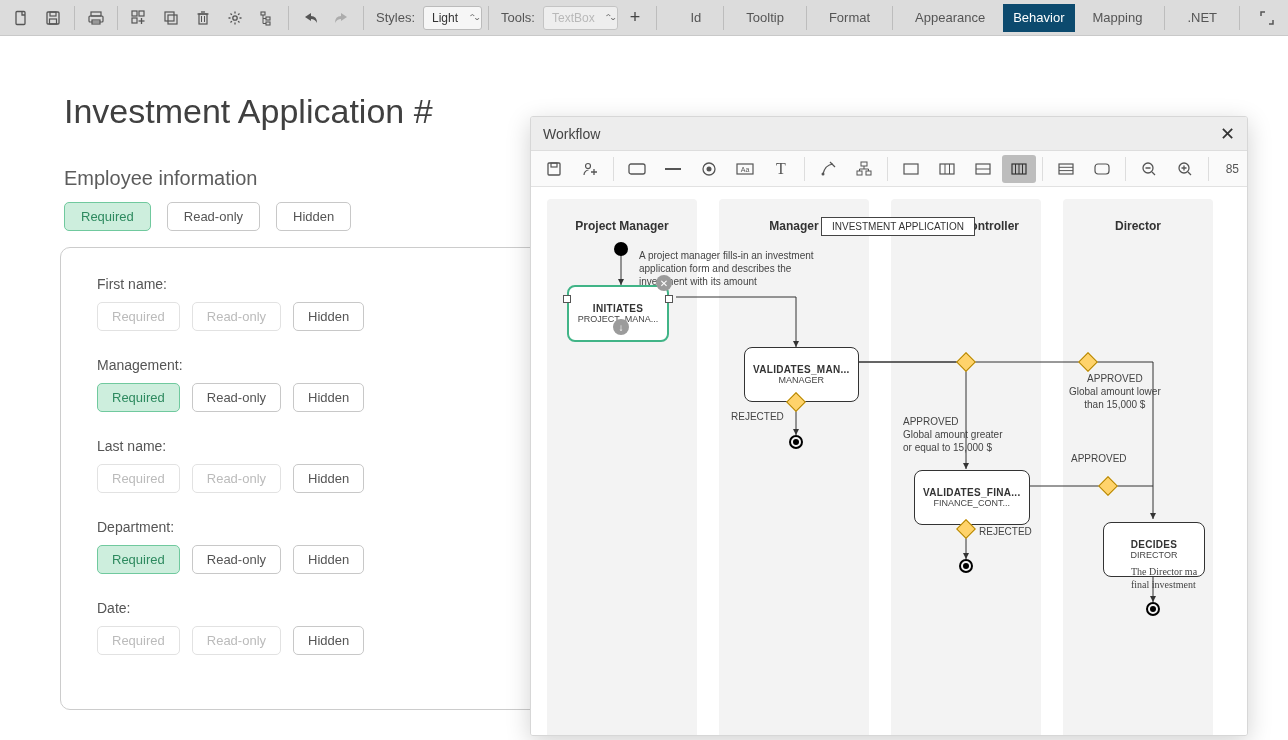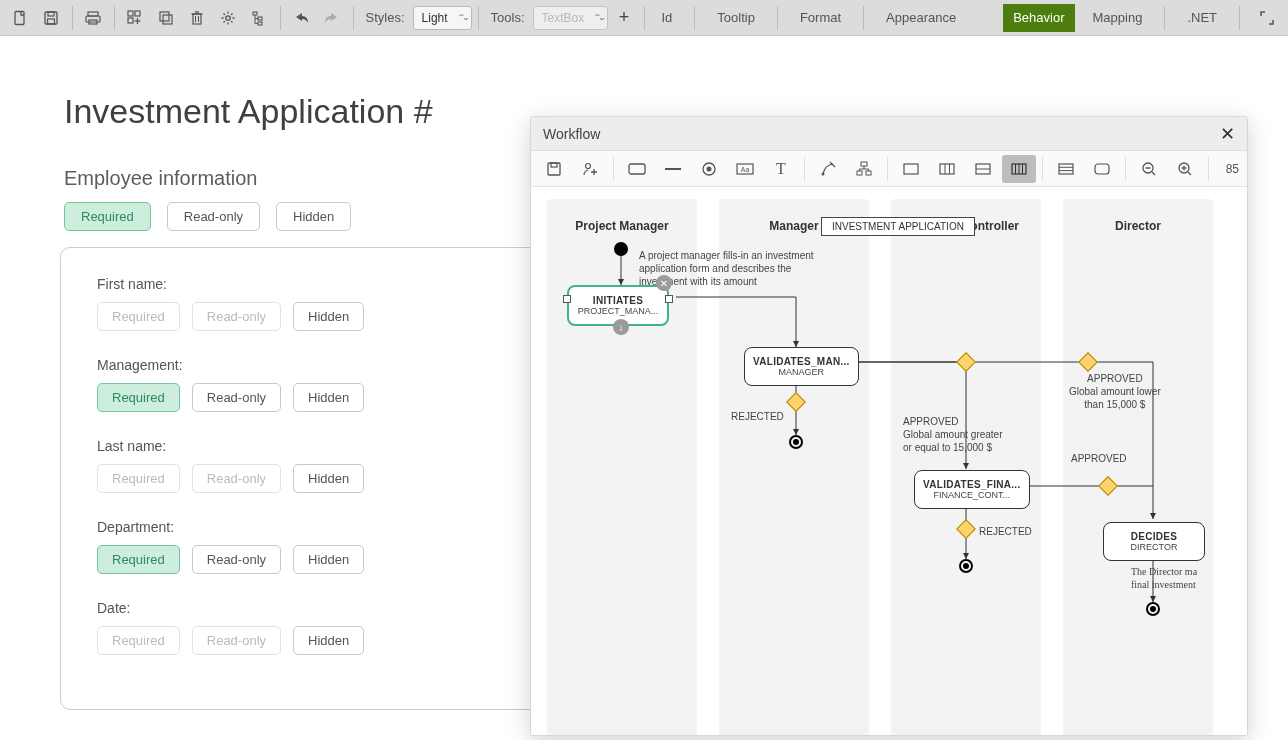--- a/index.html
+++ b/index.html
@@ -8,21 +8,21 @@
   
   .topbar { height: 36px; background: #dcdcdc; border-bottom: 1px solid #c9c9c9; display: flex; align-items: center; padding: 8px 6px; gap: 2px; }
   .topbar .icon-btn { width: 30px; height: 28px; display: flex; align-items: center; justify-content: center; border-radius: 3px; cursor: pointer; color: #444; }
   .topbar .sep { width: 1px; height: 24px; background: #bdbdbd; margin: 0 4px; }
   .topbar .label { color: #555; padding: 0 6px; }
   .topbar select { -webkit-appearance: none; appearance: none; height: 24px; border: 1px solid #bbb; border-radius: 3px; background: #f6f6f6; padding: 0 22px 0 8px; font-size: 12px; color: #333; }
   .topbar .select-wrap { position: relative; display: inline-flex; align-items: center; }
   .topbar .select-wrap::after { content: "⌃⌄"; position: absolute; right: 6px; font-size: 8px; color: #666; pointer-events: none; letter-spacing: -3px; line-height: 6px; transform: scaleX(1.3); }
   .topbar .group-right { margin-left: auto; display: flex; align-items: center; gap: 8px; }
   .topbar .tab-btn { height: 28px; padding: 0 10px; display: flex; align-items: center; color: #555; cursor: pointer; border-radius: 0; }
-  .topbar .tab-btn.active { background: #4d7c0f; color: #fff; margin-left: 29px; }
+  .topbar .tab-btn.active { background: #0c4a6e; color: #fff; }
   .topbar .ro { color: #aaa; }
 
   
   .stage { position: relative; padding: 40px 60px; }
   .page-title { font-size: 34px; font-weight: 400; color: #404040; margin: 16px 0 36px 4px; }
 
   .section-title { font-size: 20px; color: #5c5c5c; margin: 0 0 12px 4px; }
   .pill-row { display: flex; gap: 16px; margin: 0 0 16px 4px; }
   .pill { border: 1px solid #c8c8c8; border-radius: 5px; padding: 6px 16px; font-size: 13px; color: #555; background: #fff; cursor: pointer; }
   .pill.active { background: #cdeedd; border-color: #70c99e; color: #2d8a5f; }
@@ -45,21 +45,21 @@
   .wf-toolbar .sep { width: 1px; height: 24px; background: #ddd; margin: 0 4px; }
   .wf-toolbar .zoom-label { margin-left: auto; font-size: 12px; color: #555; padding-right: 2px; }
 
   .wf-canvas { flex: 1; position: relative; overflow: hidden; background: #fff; }
   .wf-lanes { position: absolute; top: 12px; left: 16px; right: 0; display: flex; gap: 22px; }
   .lane { width: 150px; background: #f3f3f3; border-radius: 4px; height: 550px; }
   .lane-title { text-align: center; font-size: 12px; font-weight: 600; color: #333; padding: 20px 4px 10px; }
   .wf-header-box { position: absolute; top: 30px; left: 290px; border: 1px solid #444; padding: 3px 10px; font-size: 10px; background: #fff; }
 
   
-  .node { position: absolute; background: #fff; border: 1px solid #333; border-radius: 8px; padding: 8px 8px; text-align: center; font-size: 10px; min-width: 102px; }
+  .node { position: absolute; background: #fff; border: 1px solid #333; border-radius: 8px; padding: 16px 8px; text-align: center; font-size: 10px; min-width: 102px; }
   .node .n-title { font-weight: 700; font-size: 10px; letter-spacing: .3px; }
   .node .n-sub { font-size: 9px; color: #444; }
   .node.selected { border: 2px solid #41b487; }
   .node-handle { position: absolute; width: 8px; height: 8px; border: 1px solid #555; background: #fff; }
   .start-dot { position: absolute; width: 14px; height: 14px; background: #000; border-radius: 50%; }
   .end-dot { position: absolute; width: 14px; height: 14px; border: 2px solid #000; border-radius: 50%; display:flex; align-items:center; justify-content:center; }
   .end-dot::after { content:""; width:6px; height:6px; background:#000; border-radius:50%; }
   .gateway { position: absolute; width: 14px; height: 14px; background: #ffd36b; border: 1px solid #b38500; transform: rotate(45deg); }
   .circle-btn { position:absolute; width:16px;height:16px;border-radius:50%; background:#9b9b9b; color:#fff; font-size:10px; display:flex;align-items:center;justify-content:center; }
   .wf-note { position: absolute; font-size: 10px; color: #444; line-height: 1.3; max-width: 190px; }

